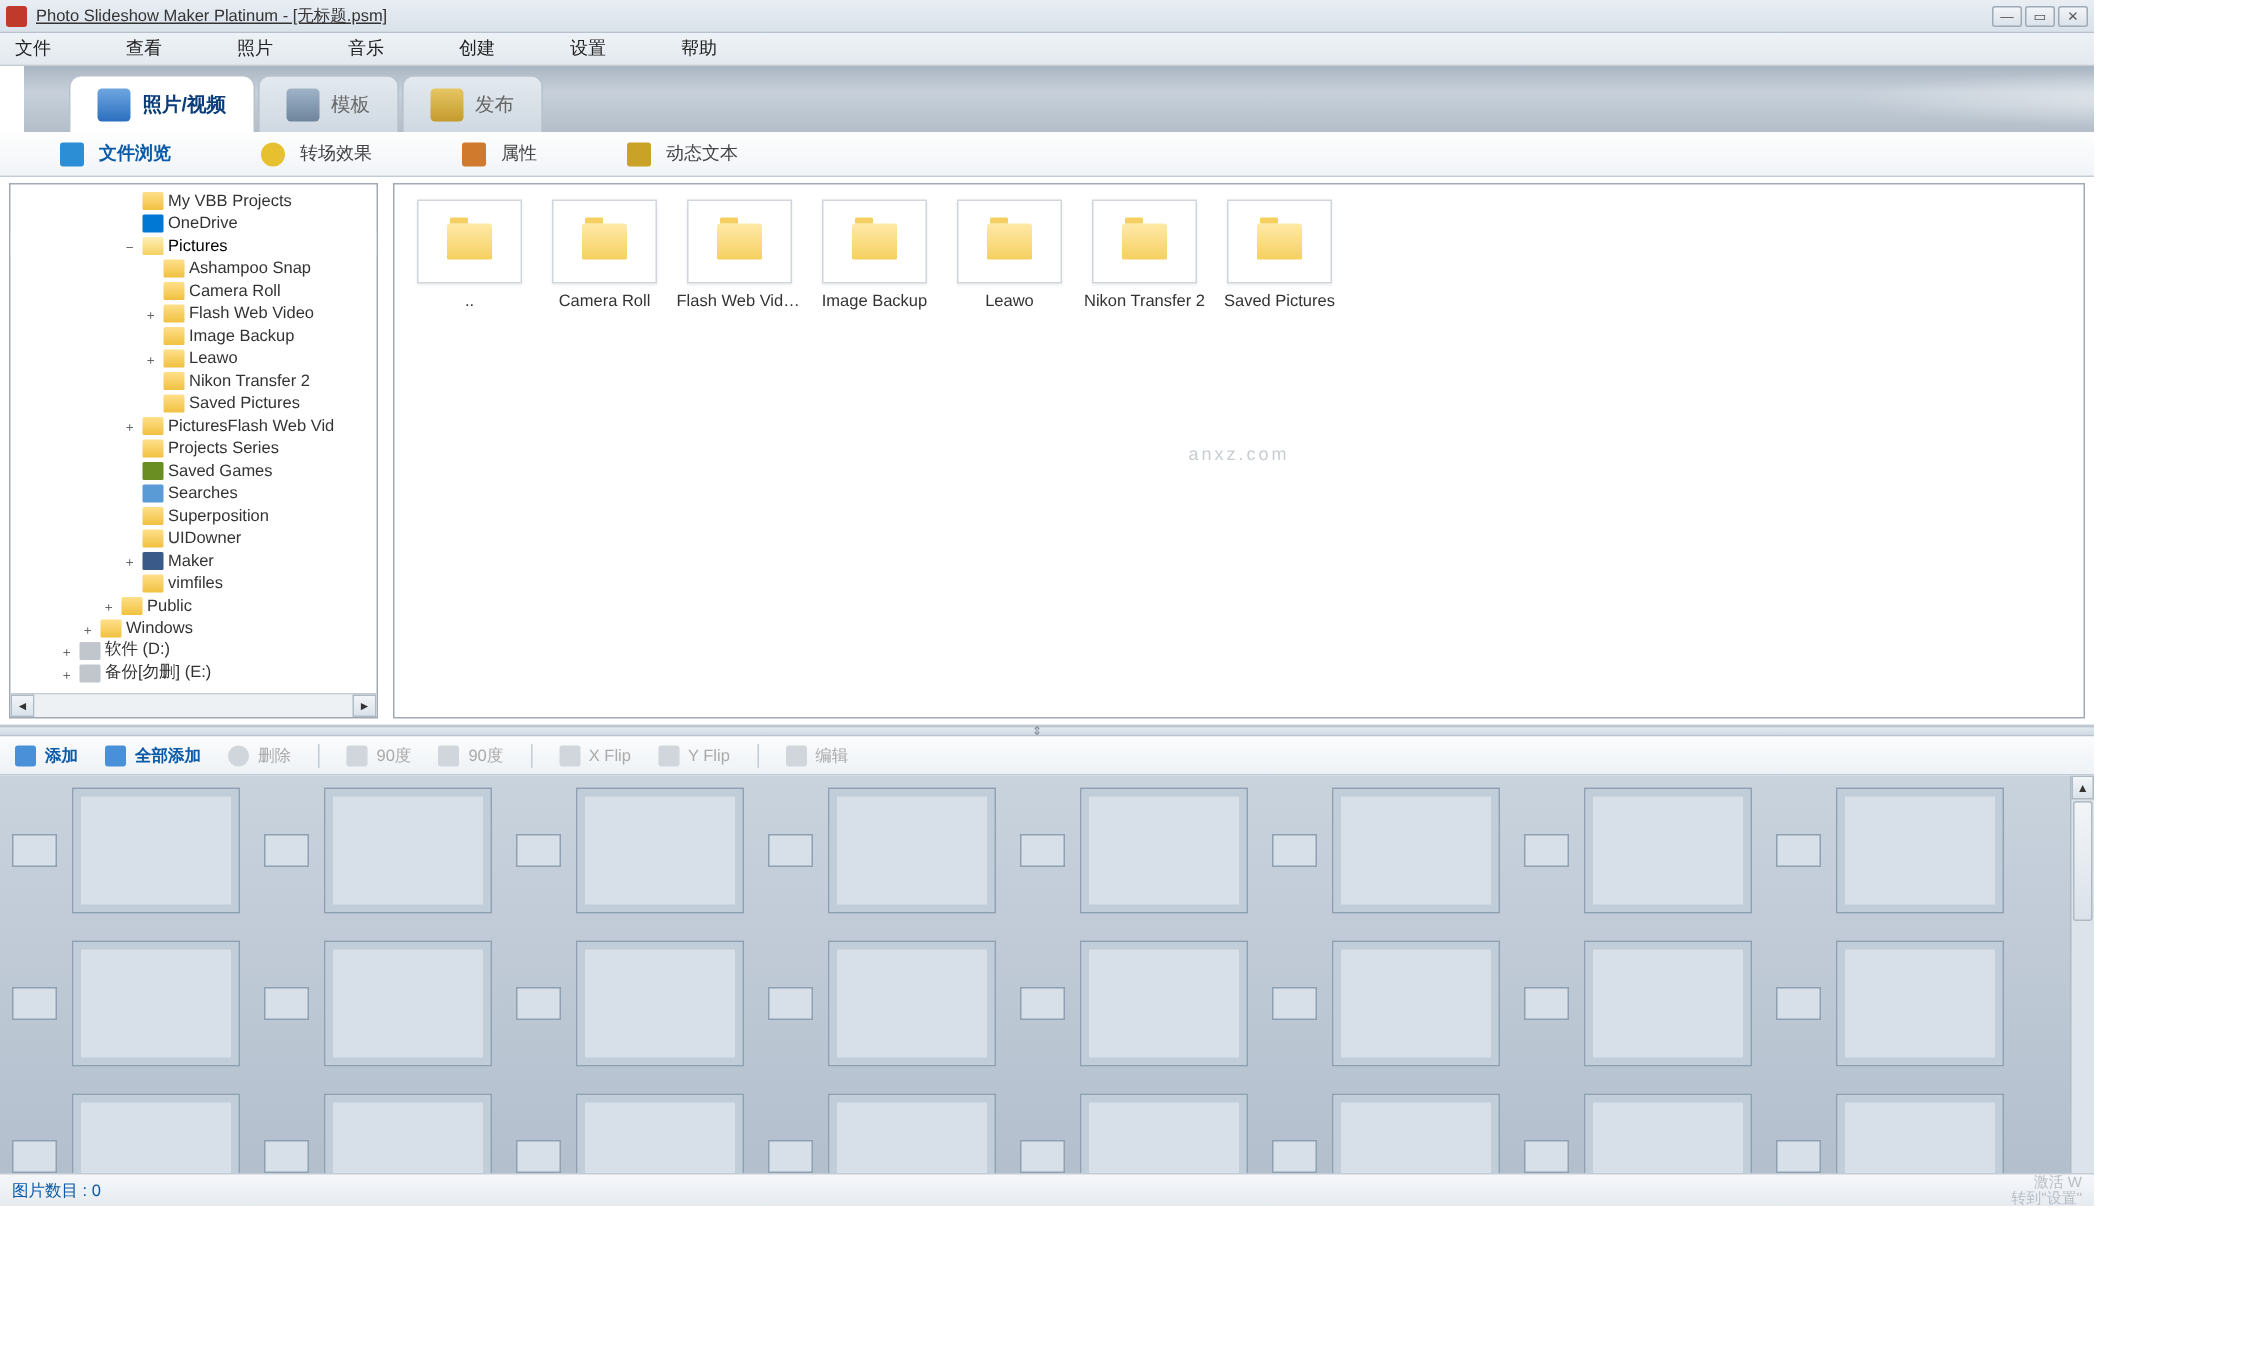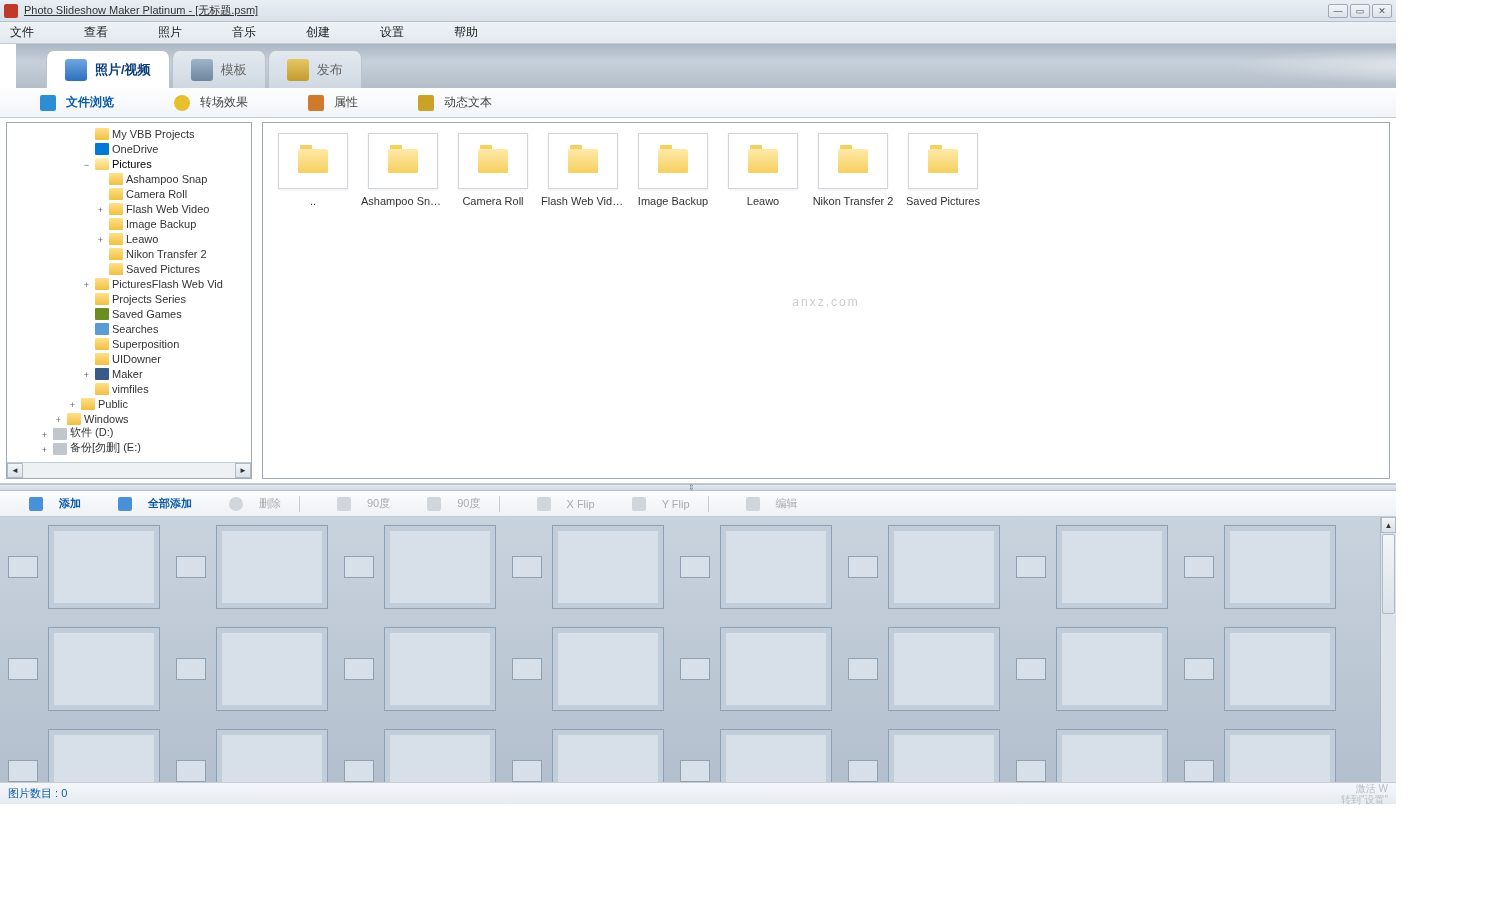--- a/index.html
+++ b/index.html
@@ -73,21 +73,21 @@
 .watermark .wm-icon::before { content:""; position:absolute; top:-10px; left:18px; width:24px; height:12px; border:5px solid #c8cdd2; border-bottom:none; border-radius:10px 10px 0 0; }
 .watermark .wm-row { display:flex; align-items:center; gap:10px; justify-content:center; }
 .wm-text1 { font-size:28px; font-weight:bold; letter-spacing:2px; }
 .wm-text2 { font-size:12px; letter-spacing:2px; }
 
 .splitter-h { height:7px; background:linear-gradient(#e3e9ef,#cfd8e2); border-top:1px solid #b8c2cc; border-bottom:1px solid #b8c2cc; display:flex; align-items:center; justify-content:center; }
 .splitter-h .grip { width:20px; height:4px; display:flex; gap:2px; align-items:center; color:#7a8694; font-size:8px; }
 
 
 .tl-toolbar { height:26px; background:linear-gradient(#fbfcfd,#eef2f6); border-bottom:1px solid #c3cbd4; display:flex; align-items:center; padding:0 10px; gap:18px; font-size:11px; color:#555; }
-.tl-btn { display:flex; align-items:center; gap:16px;margin-left:19px; }
+.tl-btn { display:flex; align-items:center; gap:6px; }
 .tl-btn.disabled { color:#aaa;justify-content:center; }
 .tl-icon { width:14px; height:14px; border-radius:2px; }
 .ic-add { background:#4a90d9; }
 .ic-addall { background:#4a90d9; }
 .ic-del { background:#d0d6dc; border-radius:50%; }
 .ic-rot { background:#d0d6dc; }
 .ic-flip { background:#d0d6dc; }
 .ic-edit { background:#d0d6dc; }
 .tl-sep { width:1px; height:16px; background:#c3cbd4; }
 .tl-btn .blue { color:#0a5aa8; font-weight:bold; }
@@ -313,26 +313,20 @@
         <div class="folder-item">
           <div class="folder-thumb">
             <div class="folder-glyph"></div>
           </div>
           <div class="folder-label">..</div>
         </div>
         <div class="folder-item">
           <div class="folder-thumb">
             <div class="folder-glyph"></div>
           </div>
-          <div class="folder-label">Ashampoo Sna...</div>
-        </div>
-        <div class="folder-item">
-          <div class="folder-thumb">
-            <div class="folder-glyph"></div>
-          </div>
           <div class="folder-label">Camera Roll</div>
         </div>
         <div class="folder-item">
           <div class="folder-thumb">
             <div class="folder-glyph"></div>
           </div>
           <div class="folder-label">Flash Web Vide...</div>
         </div>
         <div class="folder-item">
           <div class="folder-thumb">

